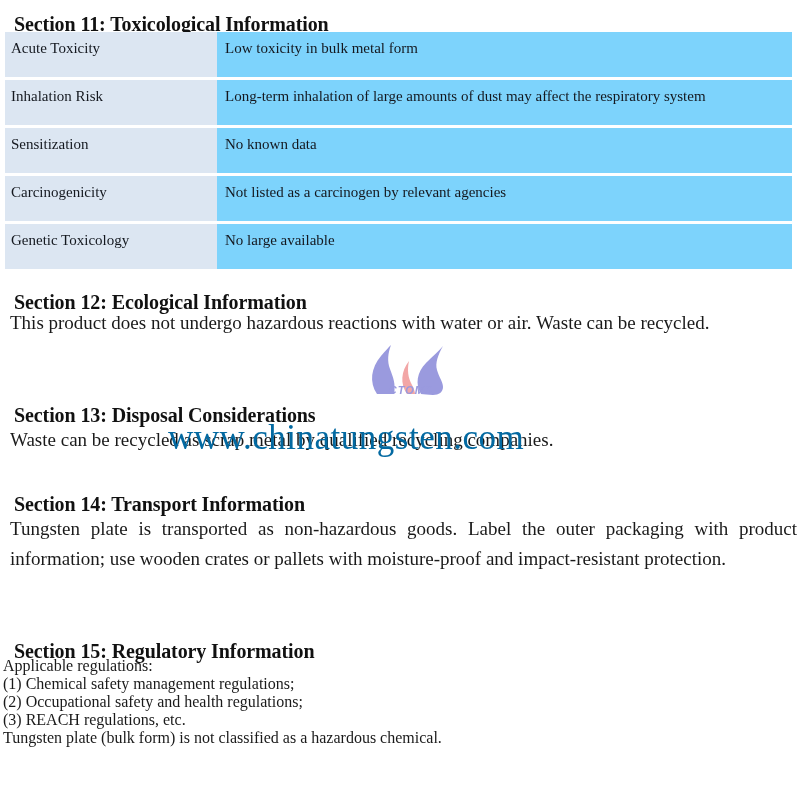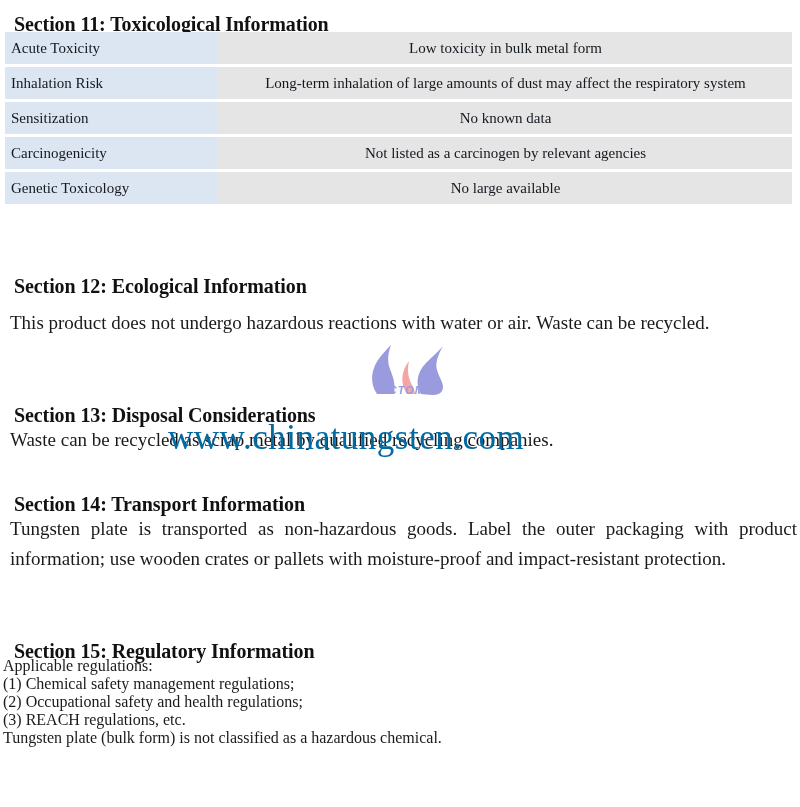--- a/index.html
+++ b/index.html
@@ -96,42 +96,41 @@
 
   
   .tox-table {
     border-collapse: separate;
     border-spacing: 0 3px;
     width: 787px;
     margin: 0;
     table-layout: fixed;
   }
   .tox-table td {
-    padding: 7px 6px 7px 6px;
+    padding: 7px 6px 20px 6px;
     font-family: "Liberation Serif", "DejaVu Serif", serif;
     font-size: 15px;
     line-height: 18px;
     vertical-align: middle;
     color: #14181f;
   }
   .tox-table td.key {
     width: 200px;
     background: #dce6f2;
   }
   .tox-table td.val {
-    background: #e5e5e5;
+    background: #7dd3fc;
     padding-left: 8px;
-    text-align: center;
   }
 
   
   .pos-s11-head { position: absolute; left: 5px; top: 2px; }
   .pos-table    { position: absolute; left: 5px; top: 29px; }
 
-  .pos-s12-head { position: absolute; left: 5px; top: 264px; }
+  .pos-s12-head { position: absolute; left: 5px; top: 280px; }
   .pos-s12-body { position: absolute; left: 5px; top: 303px; width: 787px; }
 
   .pos-s13-head { position: absolute; left: 5px; top: 393px; }
   .pos-s13-body { position: absolute; left: 5px; top: 420px; width: 787px; }
 
   .pos-s14-head { position: absolute; left: 5px; top: 482px; text-align: center; }
   .pos-s14-body { position: absolute; left: 5px; top: 509px; width: 787px; }
 
   .pos-s15-head { position: absolute; left: 5px; top: 629px; }
   .pos-s15-body { position: absolute; left: 3px; top: 657px; width: 787px; }

